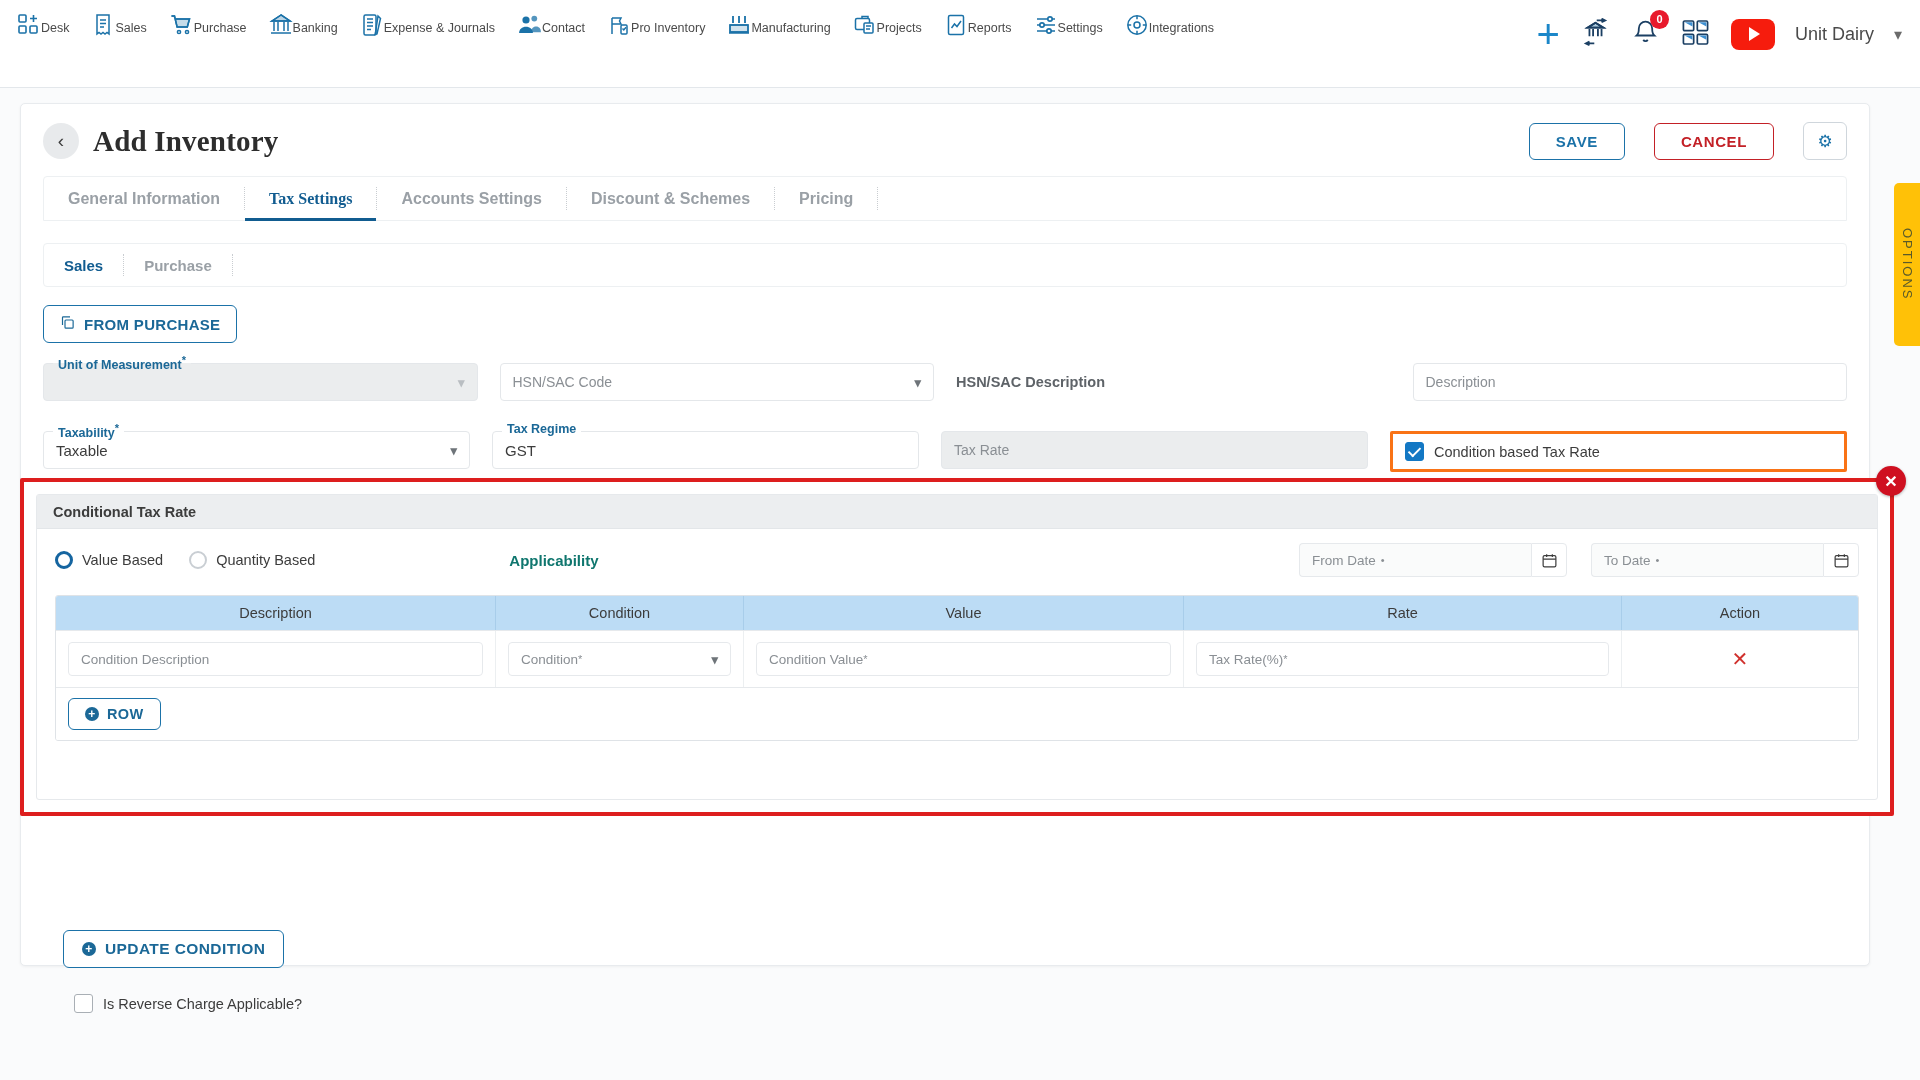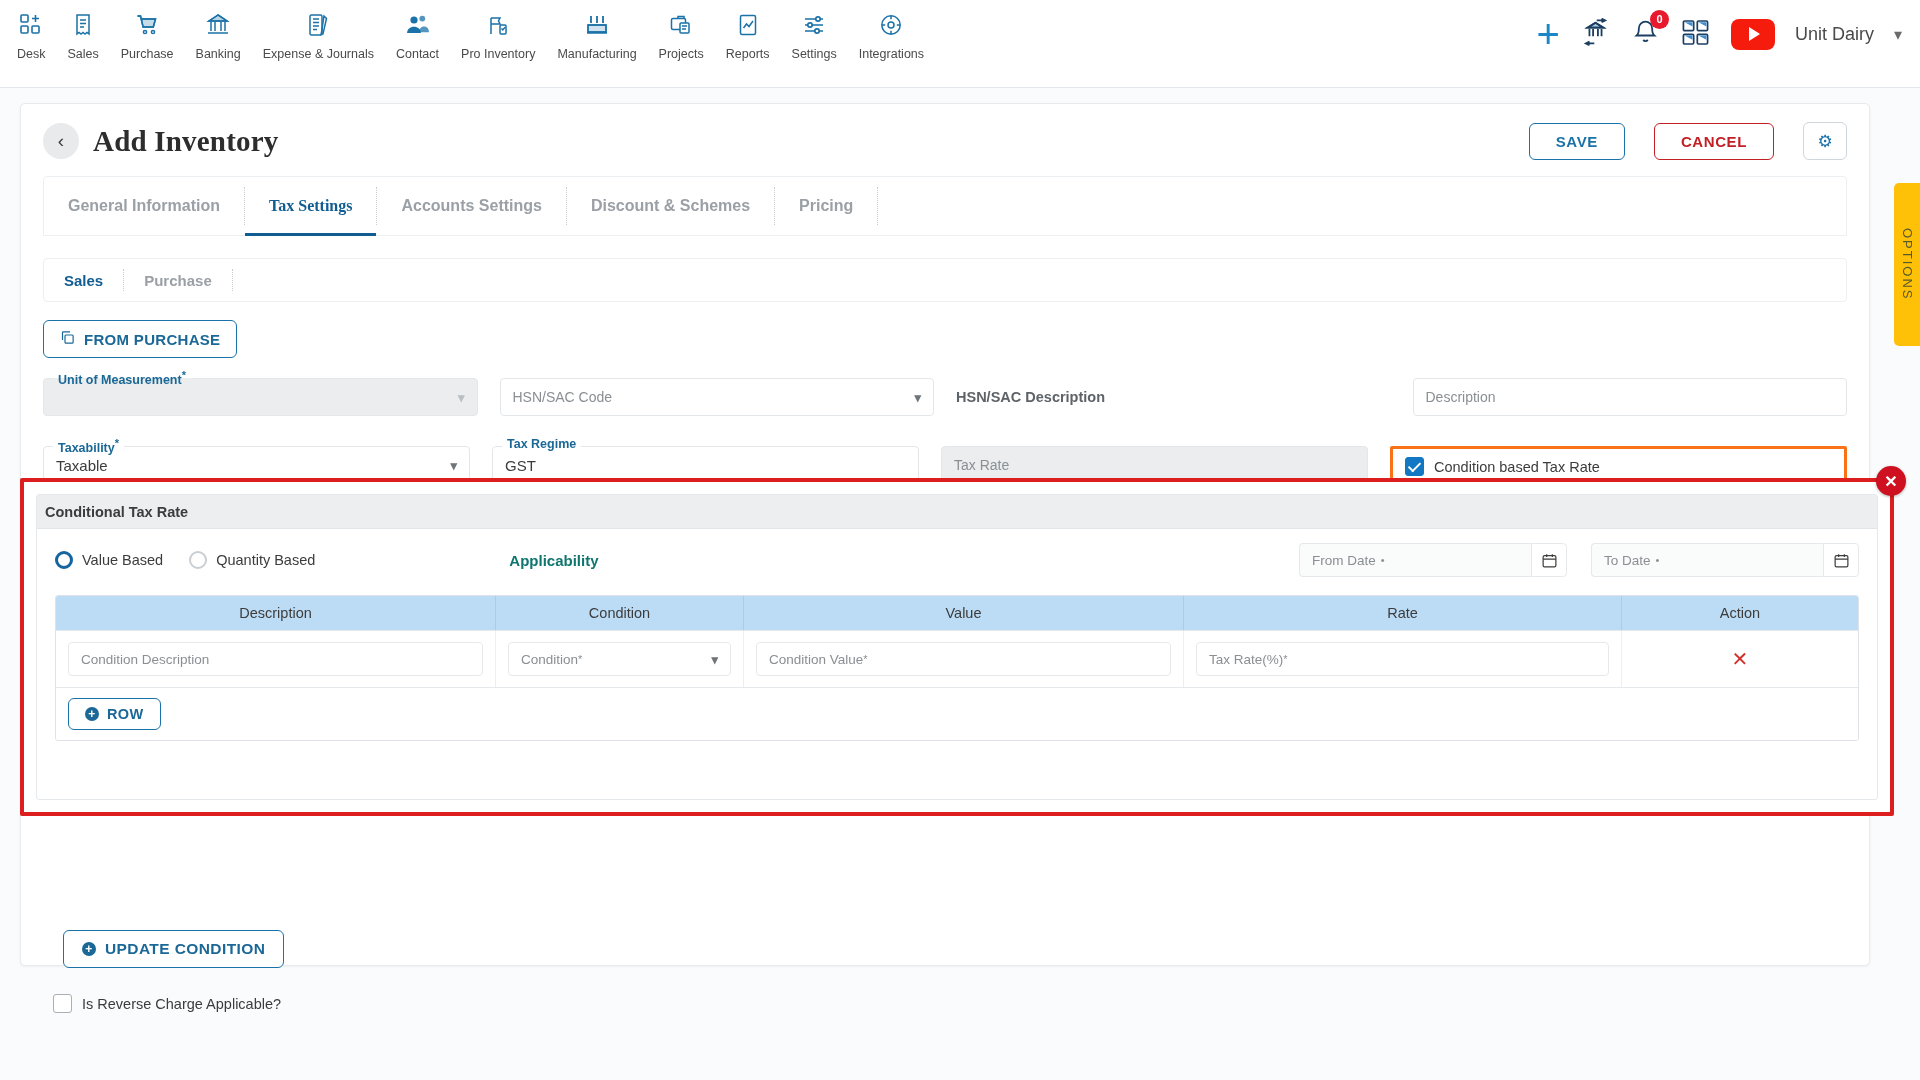--- a/index.html
+++ b/index.html
@@ -13,21 +13,21 @@
 
   
   .topnav {
     position: absolute; top: 0; left: 0; width: 1920px; height: 88px;
     background: #ffffff;
     border-bottom: 1px solid #e3e7eb;
     display: flex; align-items: flex-start;
   }
   .nav-items { display: flex; align-items: flex-start; padding-left: 6px; padding-top: 8px; }
   .nav-item {
-    display: flex; flex-direction: column; align-items: center;
+    display: flex; align-items: center;
     padding: 0 11px; cursor: pointer; min-width: 44px;
   }
   .nav-icon { height: 34px; display: flex; align-items: center; justify-content: center; color: #1b72a8; }
   .nav-label {
     font-size: 12.5px; color: #4a4a4a; margin-top: 5px; white-space: nowrap;
     font-family: "Liberation Sans", sans-serif;
   }
   .nav-right {
     margin-left: auto; display: flex; align-items: center; gap: 20px;
     padding-right: 18px; padding-top: 14px;
@@ -74,21 +74,21 @@
   .btn-outline.red { border-color: #c32026; color: #c32026; }
   .btn-gear {
     border: 1px solid #cfd6dc; background: #fff; border-radius: 6px;
     width: 44px; height: 38px; display: flex; align-items: center; justify-content: center;
     cursor: pointer; color: #1b72a8; font-size: 17px;
   }
 
   
   .tabbar {
     margin: 6px 22px 0 22px; border: 1px solid #edf0f2; border-radius: 4px 4px 0 0;
-    display: flex; align-items: stretch; height: 60px; background: #fff; text-align: right;
+    display: flex; align-items: stretch; height: 45px; background: #fff; text-align: right;
   }
   .tab {
     display: flex; align-items: center; padding: 0 24px; font-size: 16px; font-weight: bold;
     color: #9aa0a6; cursor: pointer; position: relative; white-space: nowrap;
   }
   .tab.active { color: #115c90; font-family: Liberation Serif, serif; }
   .tab.active::after {
     content: ""; position: absolute; left: 0; right: 0; bottom: -1px; height: 3px; background: #115c90;
   }
   .tab-sep { width: 0; border-left: 1px dotted #c9cdd1; margin: 10px 0; }
@@ -154,21 +154,21 @@
     border: 4px solid #dd1e1e; background: #fff; border-radius: 2px;
   }
   .cond-close {
     position: absolute; right: -16px; top: -16px; width: 30px; height: 30px; border-radius: 50%;
     background: #cf1020; color: #fff; display: flex; align-items: center; justify-content: center;
     font-size: 16px; font-weight: bold; cursor: pointer; z-index: 10;
     box-shadow: 0 1px 3px rgba(0,0,0,.3);
   }
   .cond-inner { position: absolute; inset: 12px; border: 1px solid #e6e9ec; border-radius: 3px; background: #fff; }
   .cond-head {
-    height: 34px; background: #eceef0; display: flex; align-items: center; padding: 0 8px;
+    height: 34px; background: #eceef0; display: flex; align-items: center; padding: 0 16px;
     font-size: 14.5px; font-weight: bold; color: #3c3c3c; border-bottom: 1px solid #e3e6e9;
   }
   .cond-body { padding: 14px 18px; }
   .cond-row1 { display: flex; align-items: center; }
   .radio {
     width: 18px; height: 18px; border-radius: 50%; border: 2.5px solid #c9ced3; background: #fff;
     display: inline-block; cursor: pointer; flex: none;
   }
   .radio.on { border-color: #1565a0; border-width: 3px; }
   .radio-label { font-size: 14.5px; color: #3c3c3c; margin-left: 9px; margin-right: 26px; }
@@ -211,21 +211,21 @@
     display: inline-flex; align-items: center; justify-content: center; font-size: 12px;
     line-height: 1; font-weight: bold;
   }
 
   .btn-update {
     position: absolute; left: 42px; top: 826px;
     border: 1px solid #1b72a8; color: #1b6897; background: #fff; border-radius: 6px;
     padding: 9px 18px; font-size: 15.5px; font-weight: bold; display: inline-flex;
     align-items: center; gap: 9px; cursor: pointer; letter-spacing: .4px;
   }
-  .reverse-row { position: absolute; left: 32px; top: 890px; display: flex; align-items: center; }
+  .reverse-row { position: absolute; left: 53px; top: 890px; display: flex; align-items: center; }
 
   
   .options-tab {
     position: absolute; right: 0; top: 183px; width: 26px; height: 163px;
     background: #ffc107; border-radius: 5px 0 0 5px; cursor: pointer;
     display: flex; align-items: center; justify-content: center;
   }
   .options-tab span {
     writing-mode: vertical-rl; font-size: 13px; letter-spacing: 2px; color: #5a5a2a; font-weight: 500;
   }

